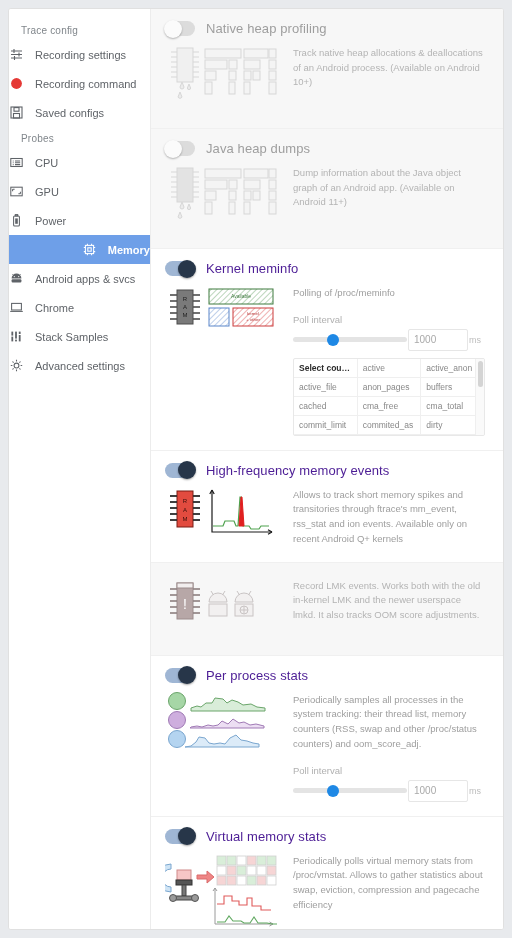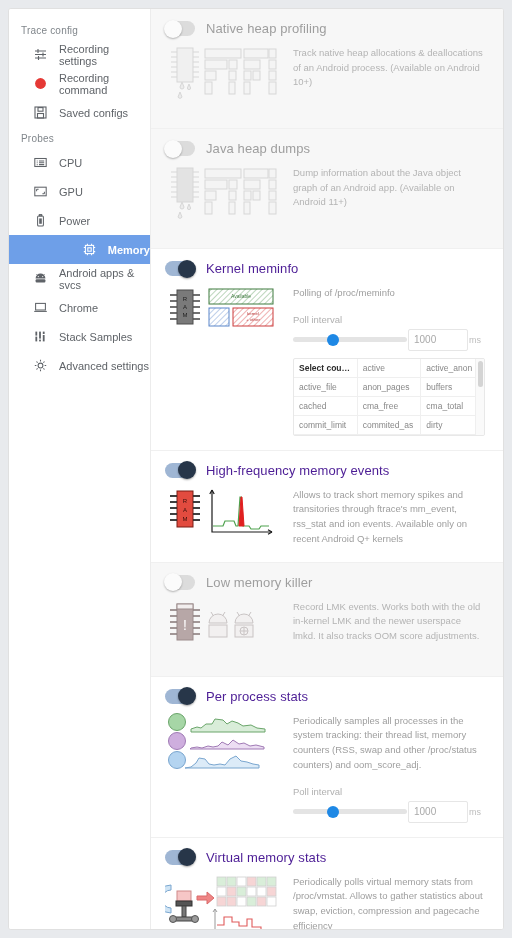--- a/index.html
+++ b/index.html
@@ -87,21 +87,20 @@
   .side-section {
     font-size: 10px;
     color: #80868b;
     padding: 6px 0 4px 12px;
     letter-spacing: .2px;
   }
   .side-item {
     display: flex;
     align-items: center;
     height: 29px;
-    padding-left: 24px;
     gap: 11px;
     font-size: 11px;
     color: #5f6368;
     cursor: pointer;
   }
   .side-item.active {
     background: #6e9fe8;
     color: #fff;
     font-weight: bold;
     justify-content: flex-end;
@@ -629,26 +628,20 @@
               <path d="M74 40 l2 -29 h1 l2 29 z" fill="#e02020" stroke="#e02020" stroke-width="1"></path>
             </svg>
           </div>
           <div class="detail">
             <div class="desc">Allows to track short memory spikes and transitories through ftrace's mm_event, rss_stat and ion events. Available only on recent Android Q+ kernels</div>
           </div>
         </div>
       </div>
 
       <div class="probe off">
-        <div class="probe-head">
-          <div class="toggle">
-              <div class="knob"></div>
-            </div>
-          <div class="probe-title">Low memory killer</div>
-        </div>
         <div class="probe-body">
           <div class="illus">
             <svg width="112" height="60" viewBox="0 0 112 60">
               <rect x="12" y="6" width="16" height="36" fill="#b7a7a7" stroke="#9c8c8c"></rect>
               <rect x="12" y="6" width="16" height="5" fill="#f2eeee" stroke="#9c8c8c"></rect>
               <g stroke="#8d7f7f" stroke-width="1.6">
                 <line x1="5" y1="12" x2="12" y2="12"></line>
                   <line x1="5" y1="18" x2="12" y2="18"></line>
                   <line x1="5" y1="24" x2="12" y2="24"></line>
                   <line x1="5" y1="30" x2="12" y2="30"></line>

